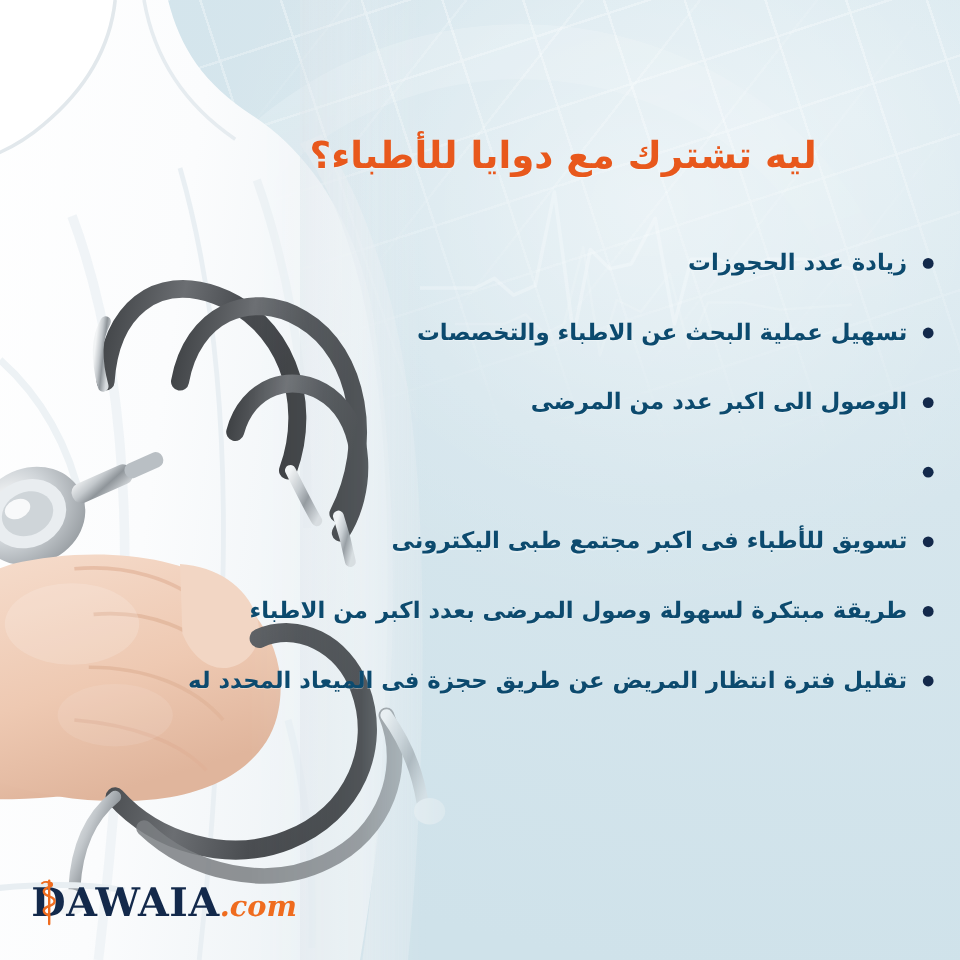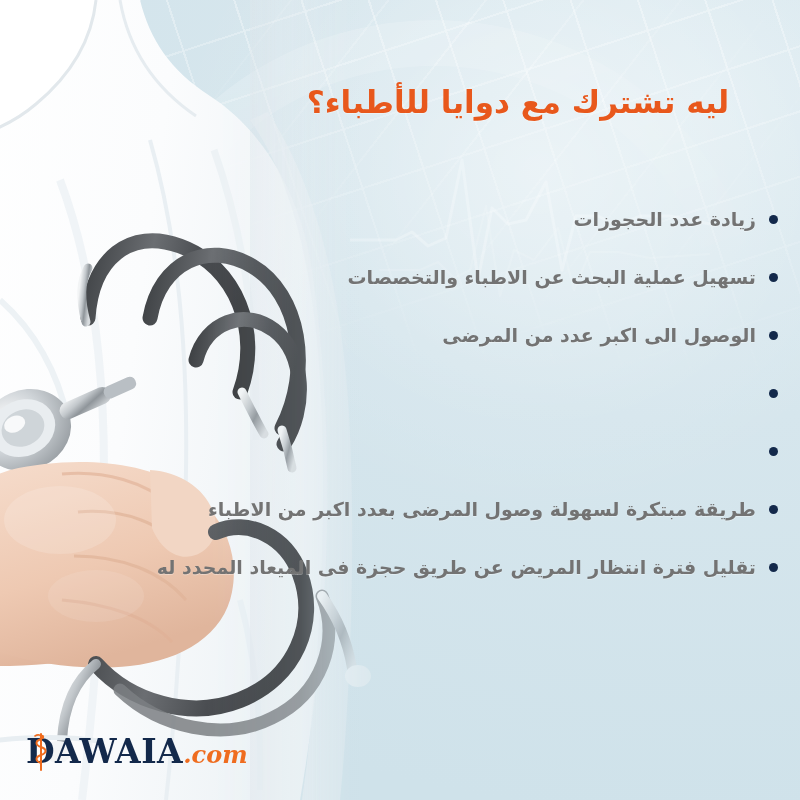--- a/index.html
+++ b/index.html
@@ -97,24 +97,24 @@
   .photo-fade {
     position: absolute;
     inset: 0;
     -webkit-mask-image: linear-gradient(270deg, rgba(0,0,0,0) 0%, rgba(0,0,0,0.25) 12%, rgba(0,0,0,0.85) 30%, rgba(0,0,0,1) 52%);
             mask-image: linear-gradient(270deg, rgba(0,0,0,0) 0%, rgba(0,0,0,0.25) 12%, rgba(0,0,0,0.85) 30%, rgba(0,0,0,1) 52%);
   }
 
   
   .headline {
     position: absolute;
-    top: 84px;
+    top: 112px;
     right: 22px;
     width: 520px;
-    text-align: center;
+    text-align: left;
     direction: rtl;
     font-size: 31px;
     font-weight: 700;
     letter-spacing: 0.2px;
     color: #e8581c;
     white-space: nowrap;
     text-shadow: 0 1px 0 rgba(255,255,255,0.35);
   }
 
   
@@ -139,21 +139,21 @@
     flex: 0 0 auto;
     width: 9px;
     height: 9px;
     border-radius: 50%;
     background: #13294b;
     margin-left: 13px;
   }
   .bullet-text {
     font-size: 19px;
     font-weight: 700;
-    color: #737373;
+    color: #0c4a6e;
     white-space: nowrap;
     letter-spacing: 0.1px;
     text-shadow: 0 1px 0 rgba(255,255,255,0.30);
   }
 
   
   .logo {
     position: absolute;
     left: 16px;
     bottom: 18px;
@@ -342,20 +342,21 @@
     </li>
     <li class="bullet">
       <span class="dot"></span>
       <span class="bullet-text">الوصول الى اكبر عدد من المرضى</span>
     </li>
     <li class="bullet">
       <span class="dot"></span>
     </li>
     <li class="bullet">
       <span class="dot"></span>
+      <span class="bullet-text">تسويق للأطباء فى اكبر مجتمع طبى اليكترونى</span>
     </li>
     <li class="bullet">
       <span class="dot"></span>
       <span class="bullet-text">طريقة مبتكرة لسهولة وصول المرضى بعدد اكبر من الاطباء</span>
     </li>
     <li class="bullet">
       <span class="dot"></span>
       <span class="bullet-text">تقليل فترة انتظار المريض عن طريق حجزة فى الميعاد المحدد له</span>
     </li>
   </ul>

